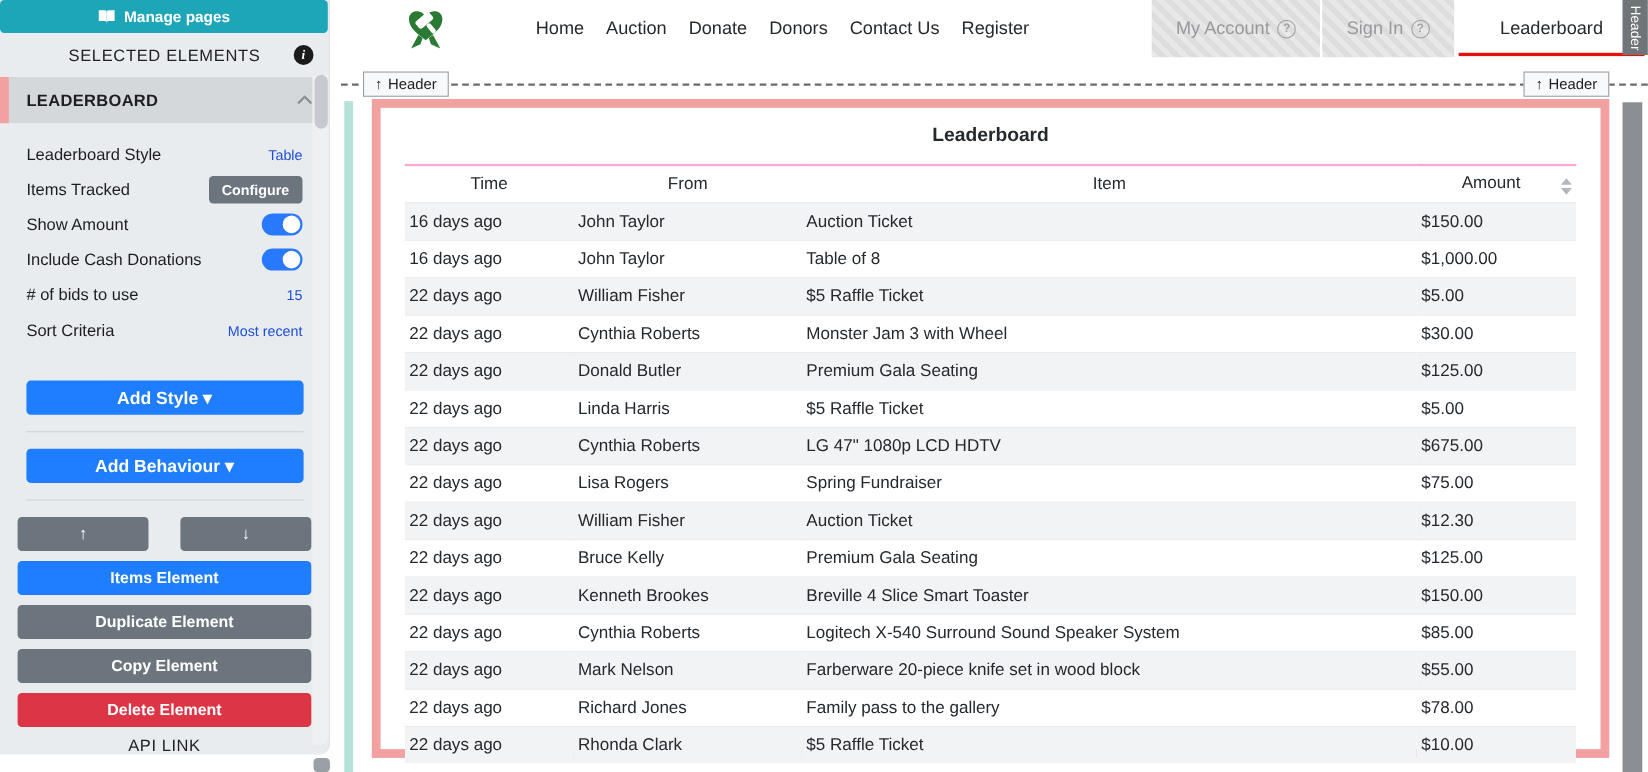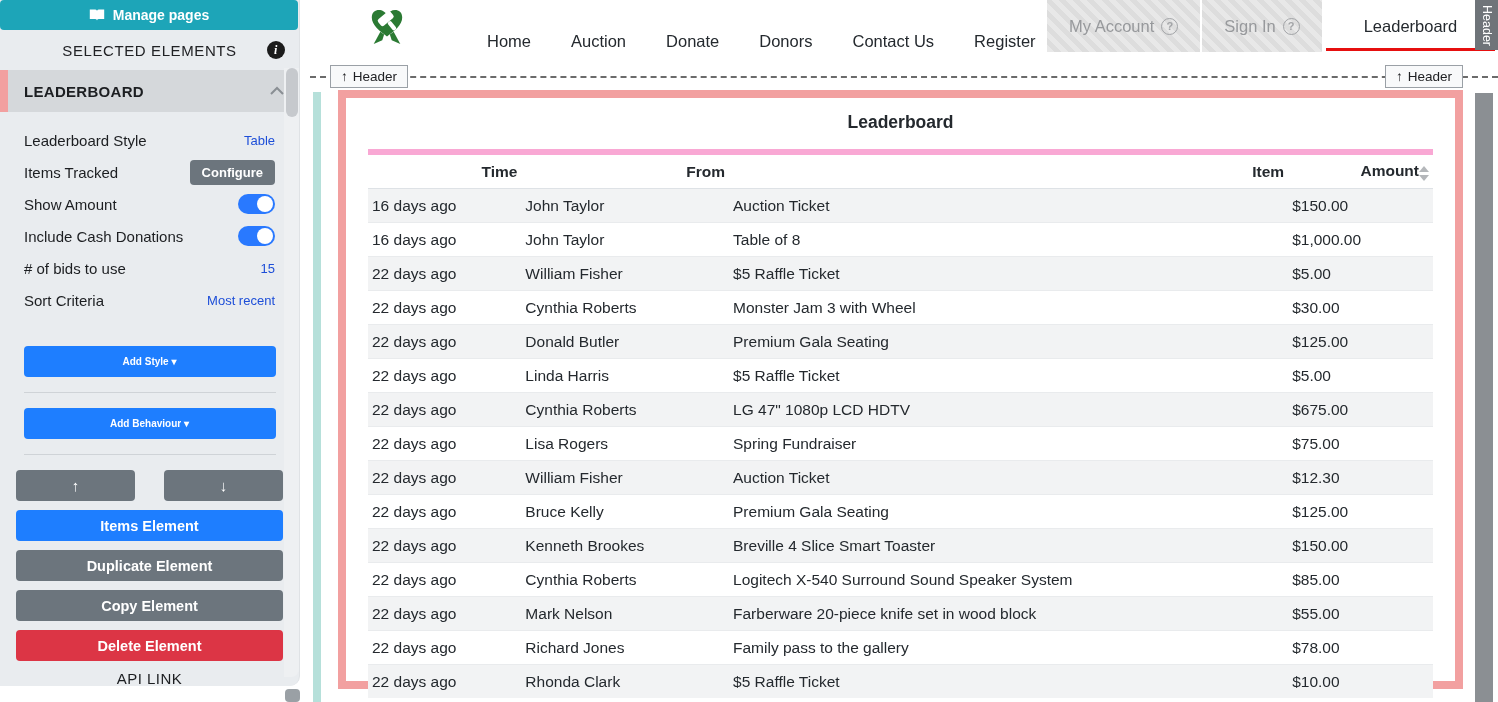--- a/index.html
+++ b/index.html
@@ -61,21 +61,21 @@
     margin-left:auto; width:37px; height:20px; border-radius:10px;
     background:var(--toggle-blue,#2979ff); position:relative; cursor:pointer;
   }
   .toggle .knob {
     position:absolute; right:2px; top:2px; width:16px; height:16px;
     border-radius:50%; background:#fff;
   }
   .big-btn {
     display:block; margin:0 auto; width:252px; height:31px;
     background:var(--primary-blue,#1e7eff); color:#fff; border:none; border-radius:4px;
-    font-size:10px; font-weight:bold; cursor:pointer;
+    font-size:16px; font-weight:bold; cursor:pointer;
     font-family:"Liberation Sans",sans-serif;
   }
   .btn-gap-top { margin-top:30px; }
   .divider { width:252px; margin:15px auto; border-top:1px solid #cfd3d7; }
   .move-row { display:flex; padding:0 16px; gap:29px; margin-bottom:9px; }
   .move-btn {
     flex:1; height:31px; background:var(--secondary-gray,#6c757d); color:#fff;
     border:none; border-radius:4px; font-size:15px; cursor:pointer;
   }
   .action-btn {
@@ -100,22 +100,22 @@
     position:absolute; left:285px; top:689px; width:15px; height:13px;
     background:#9aa0a5; border-radius:4px;
   }
 
   
   .navbar {
     position:absolute; left:310px; top:0; width:1188px; height:52px; background:#fff;
   }
   .logo { position:absolute; left:58px; top:6px; width:38px; height:42px; }
   .nav-links {
-    position:absolute; left:177px; top:15px; height:52px;
-    display:flex; align-items:center; gap:40px; font-size:16.5px; color:#24292e;
+    position:absolute; left:177px; top:0; height:52px;
+    display:flex; align-items:center; gap:20px; font-size:16.5px; color:#24292e;
   }
   .nav-link { cursor:pointer; white-space:nowrap; }
   .nav-tabs { position:absolute; left:737px; top:0; height:52px; display:flex; }
   .tab-disabled {
     background:repeating-linear-gradient(45deg,#e8e8e8 0 5px,#dddddd 5px 10px);
     color:#97999c; display:flex; align-items:center; gap:7px;
     padding:0 22px; font-size:16.5px; margin-right:2px; cursor:pointer;
   }
   .q-circle {
     width:17px; height:17px; border:1.6px solid #a2a4a7; border-radius:50%;
@@ -168,22 +168,22 @@
   .lb-title { margin-top:14px; text-align:center; font-size:17.5px; font-weight:bold; color:#24292e; }
   table.lb {
     width:calc(100% - 44px); margin:16px 22px 0; border-collapse:collapse;
     font-size:15.5px; color:#24292e; table-layout:fixed;
   }
   table.lb col.c-time { width:14.4%; }
   table.lb col.c-from { width:19.5%; }
   table.lb col.c-item { width:52.5%; }
   table.lb col.c-amount { width:13.6%; }
   table.lb th {
-    text-align:right; font-weight:bold; padding:7px 4px;
-    border-top:6px solid #f9a8d4; border-bottom:1px solid #dee2e6;
+    text-align:center; font-weight:normal; padding:7px 4px;
+    border-top:2px solid #f9a8d4; border-bottom:1px solid #dee2e6;
   }
   table.lb td { padding:8px 4px 7px; border-top:1px solid #e9ebed; overflow:hidden; white-space:nowrap; }
   table.lb tbody tr:first-child td { border-top:none; }
   table.lb tr.stripe { background:#f2f3f4; }
   .sort-icon { float:right; display:flex; flex-direction:column; gap:3px; padding-top:4px; cursor:pointer; }
   .sort-icon .up { width:0; height:0; border-left:5px solid transparent; border-right:5px solid transparent; border-bottom:6px solid #b4b7ba; }
   .sort-icon .down { width:0; height:0; border-left:5px solid transparent; border-right:5px solid transparent; border-top:6px solid #b4b7ba; }
 </style>
 </head>
 <body>

